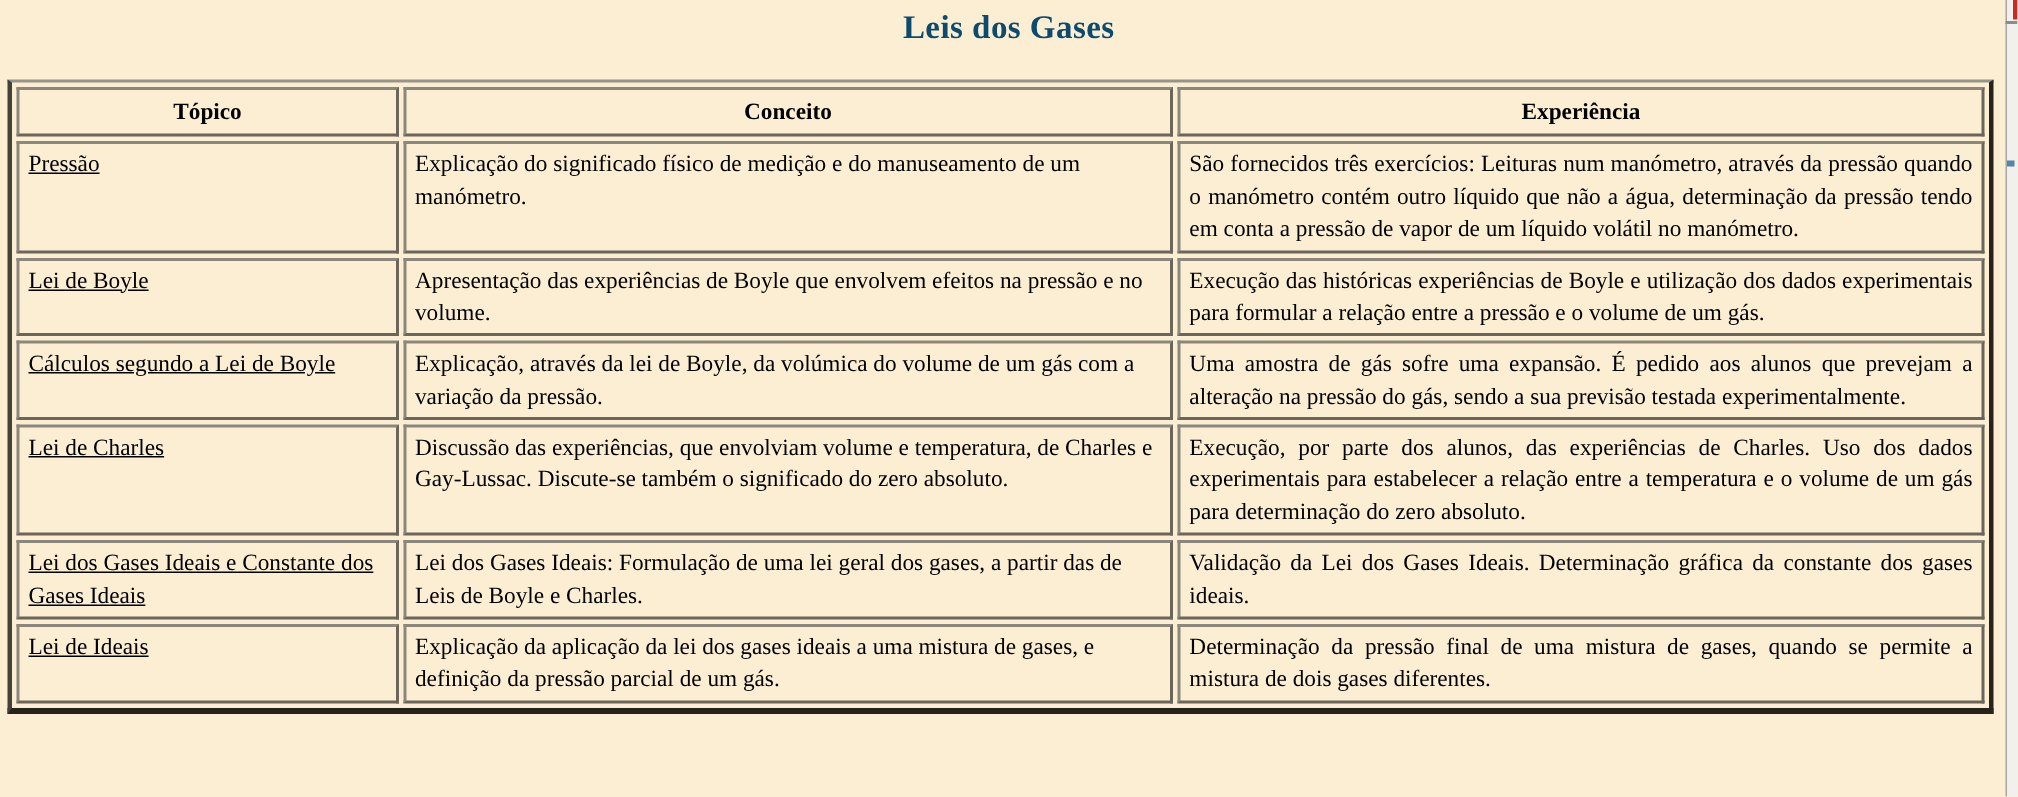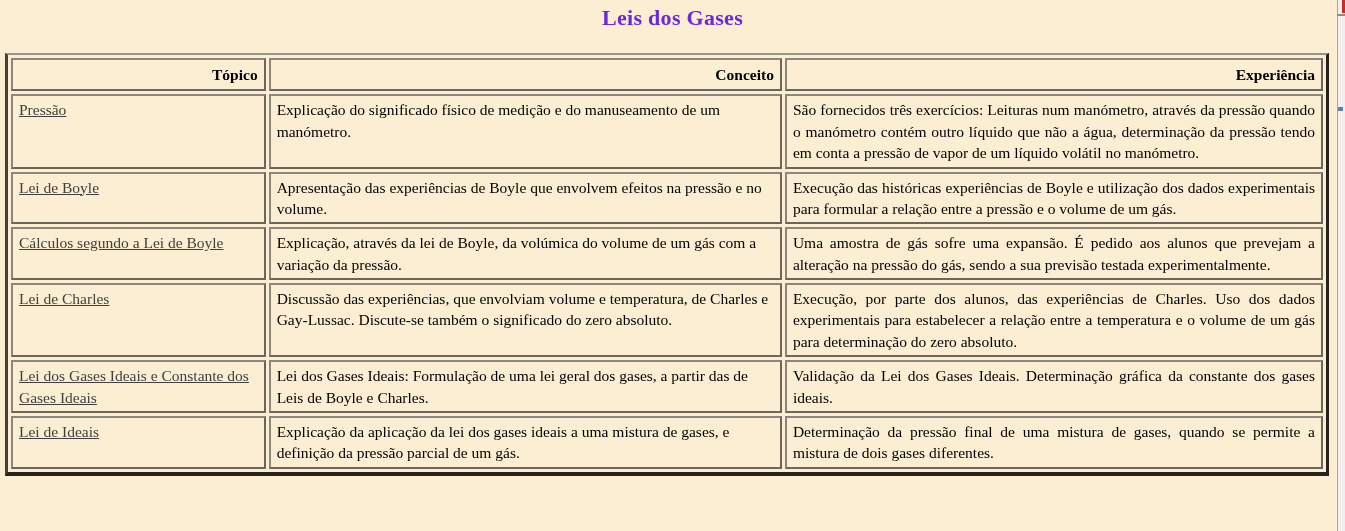--- a/index.html
+++ b/index.html
@@ -10,21 +10,21 @@
     width: 1345px;
     height: 531px;
     position: relative;
     overflow: hidden;
     background: #FCEED3;
     font-family: "Liberation Serif", serif;
     color: #000000;
   }
   .page-title {
     text-align: center;
-    color: #6d28d9;
+    color: #0c4a6e;
     font-weight: bold;
     font-size: 22px;
     padding-top: 5px;
     margin: 0 0 0 0;
     letter-spacing: 0.3px;
   }
   .laws-table {
     margin: 22px 0 0 5px;
     width: 1324px;
     border-collapse: separate;
@@ -36,31 +36,31 @@
   .laws-table th, .laws-table td {
     border: 2px solid;
     border-color: #8C877C #6B655A #6B655A #8C877C;
     padding: 3px 6px;
     font-size: 15.5px;
     line-height: 1.38;
     vertical-align: top;
     background: #FCEED3;
   }
   .laws-table th {
-    text-align: right;
+    text-align: center;
     vertical-align: middle;
     font-weight: bold;
     padding: 4px 6px;
     margin-left: 28px;
   }
   .c1 { width: 19.5%; }
   .c2 { width: 39.3%; }
   .c3 { width: 41.2%; text-align: justify; }
   td.c1 a {
-    color: #404040;
+    color: #000000;
     text-decoration: underline;
     cursor: pointer;
   }
   
   .scroll-strip {
     position: absolute;
     left: 1337px;
     top: 0;
     width: 8px;
     height: 531px;

